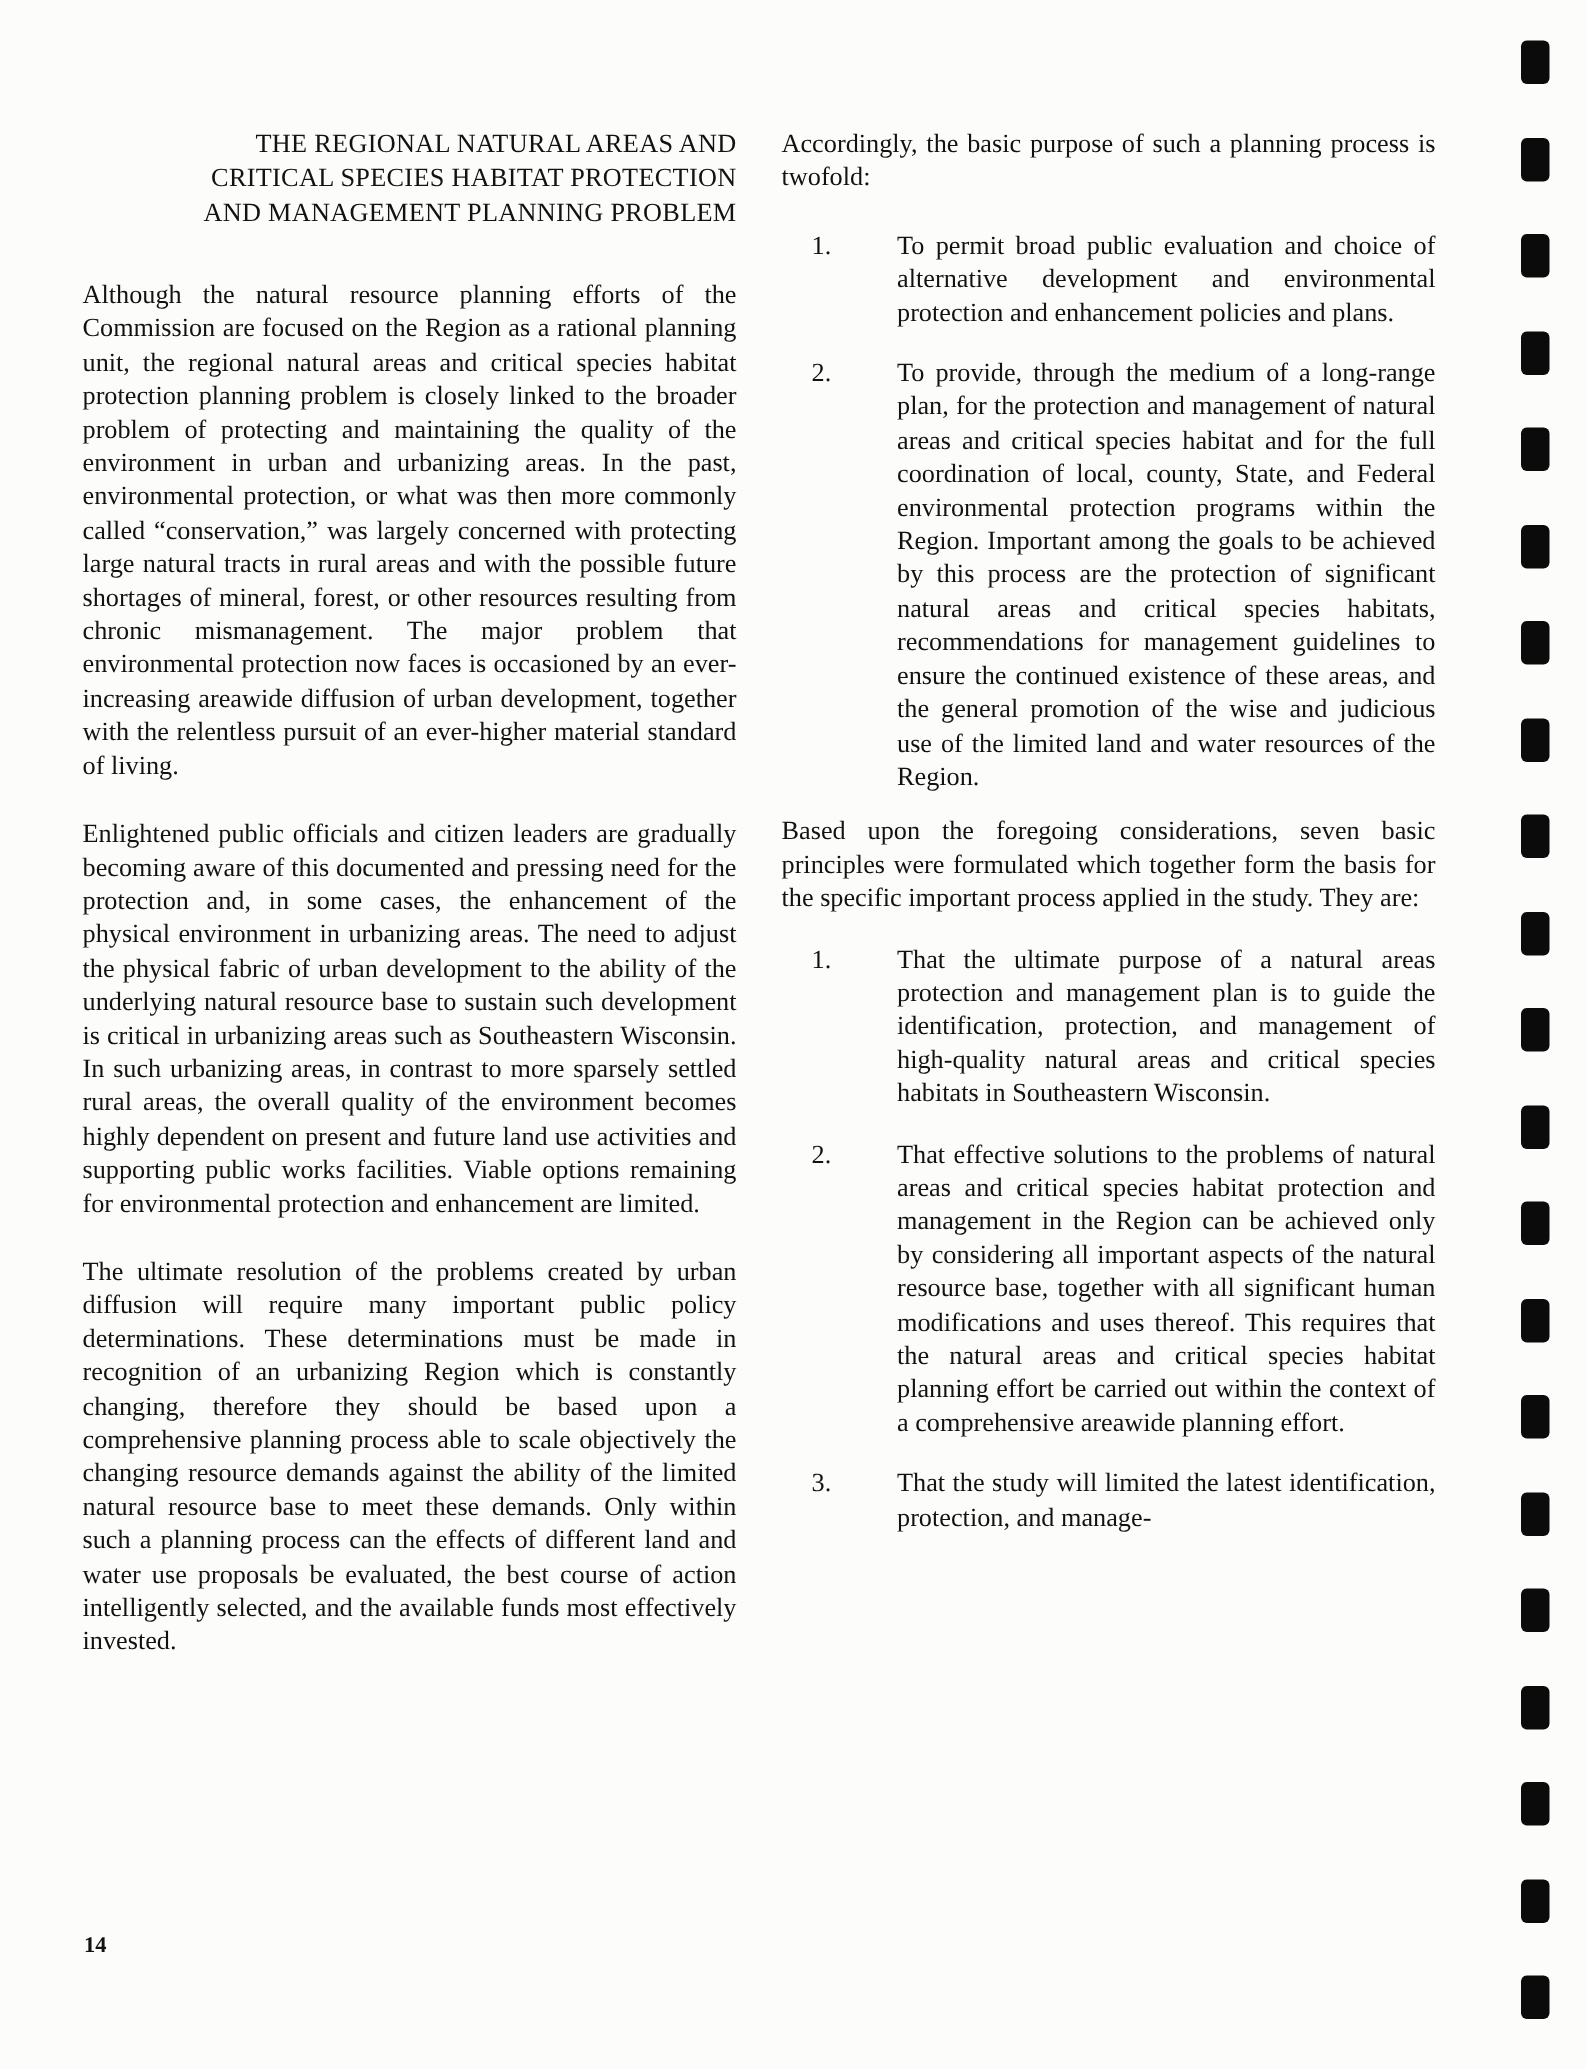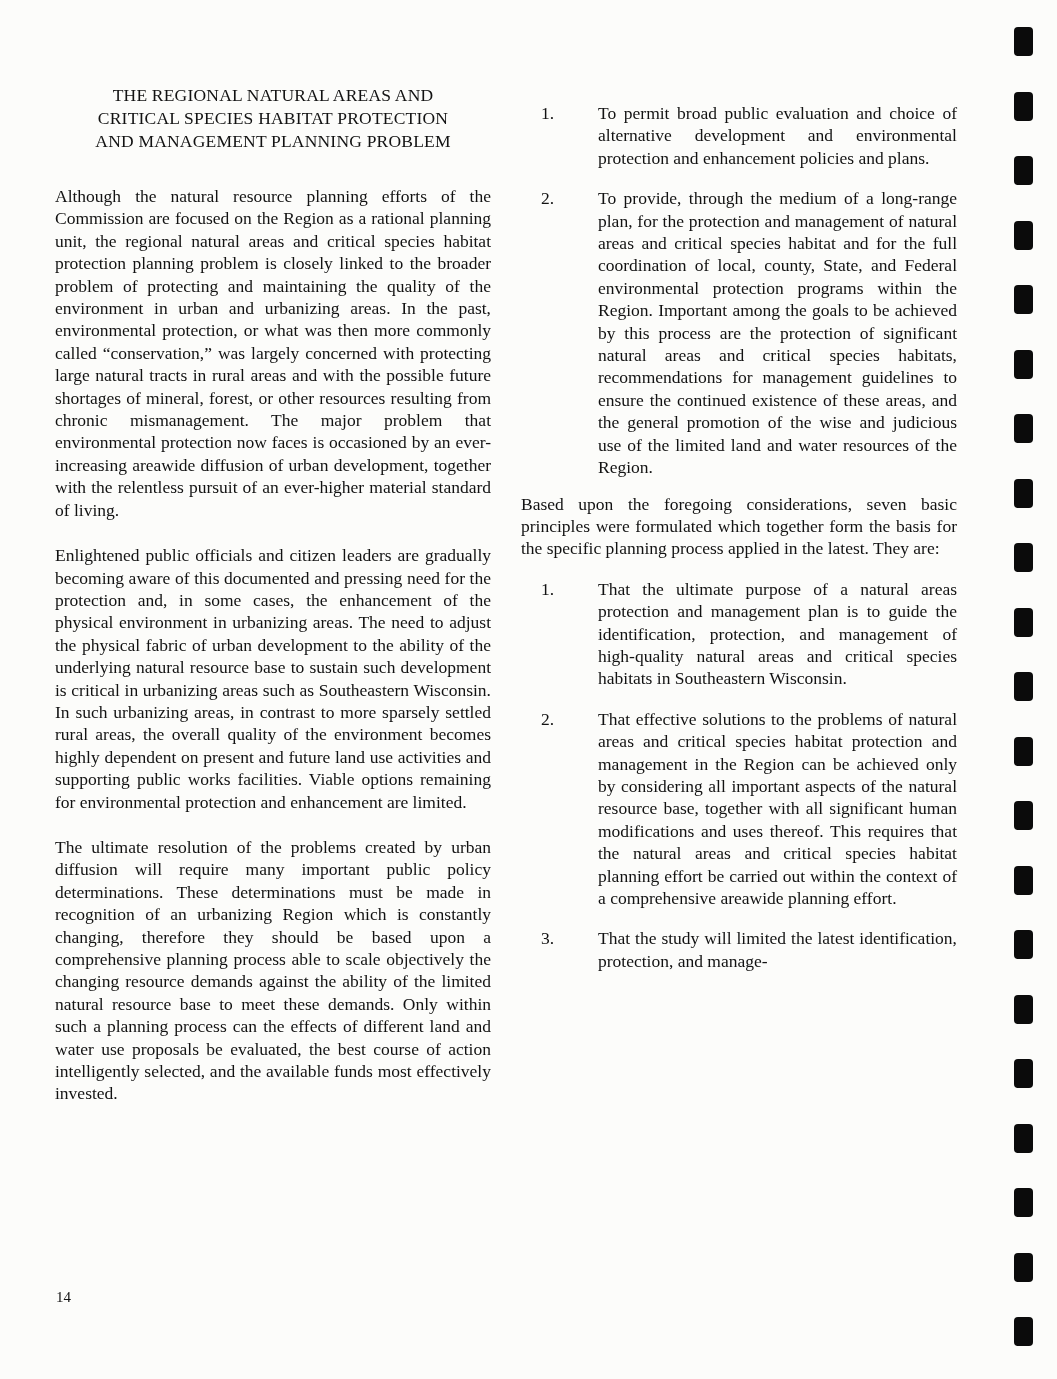--- a/index.html
+++ b/index.html
@@ -22,21 +22,21 @@
   }
   .col-left  { left:55px;  }
   .col-right { left:521px; }
 
   .heading {
     font-size:17.5px;
     line-height:23px;
     font-weight:normal;
     letter-spacing:0.2px;
     white-space:pre-line;
-    text-align:center;
+    text-align:right;
     margin-bottom:32px;
   }
   .col-right .heading { margin-top:36px; margin-bottom:22px; }
 
   .para {
     text-align:justify;
     margin-bottom:23px;
   }
   .para:last-of-type { margin-bottom:0; }
 
@@ -55,20 +55,21 @@
     text-align:justify;
     margin-left:24px;
   }
 
   .page-number {
     position:absolute;
     left:56px;
     top:1288px;
     font-size:15px;
     line-height:18px;
+    font-weight:bold;
   }
 
   .binding {
     position:absolute;
     top:27px;
     right:24px;
     width:19px;
     height:1319px;
     display:flex;
     flex-direction:column;
@@ -90,34 +91,35 @@
   <div class="col col-left">
     <h2 class="heading">THE REGIONAL NATURAL AREAS AND
 CRITICAL SPECIES HABITAT PROTECTION
 AND MANAGEMENT PLANNING PROBLEM</h2>
     <p class="para">Although the natural resource planning efforts of the Commission are focused on the Region as a rational planning unit, the regional natural areas and critical species habitat protection planning problem is closely linked to the broader problem of protecting and maintaining the quality of the environment in urban and urbanizing areas. In the past, environmental protection, or what was then more commonly called “conservation,” was largely concerned with protecting large natural tracts in rural areas and with the possible future shortages of mineral, forest, or other resources resulting from chronic mismanagement. The major problem that environmental protection now faces is occasioned by an ever-increasing areawide diffusion of urban development, together with the relentless pursuit of an ever-higher material standard of living.</p>
     <p class="para">Enlightened public officials and citizen leaders are gradually becoming aware of this documented and pressing need for the protection and, in some cases, the enhancement of the physical environment in urbanizing areas. The need to adjust the physical fabric of urban development to the ability of the underlying natural resource base to sustain such development is critical in urbanizing areas such as Southeastern Wisconsin. In such urbanizing areas, in contrast to more sparsely settled rural areas, the overall quality of the environment becomes highly dependent on present and future land use activities and supporting public works facilities. Viable options remaining for environmental protection and enhancement are limited.</p>
     <p class="para">The ultimate resolution of the problems created by urban diffusion will require many important public policy determinations. These determinations must be made in recognition of an urbanizing Region which is constantly changing, therefore they should be based upon a comprehensive planning process able to scale objectively the changing resource demands against the ability of the limited natural resource base to meet these demands. Only within such a planning process can the effects of different land and water use proposals be evaluated, the best course of action intelligently selected, and the available funds most effectively invested.</p>
   </div>
 
   <div class="col col-right">
+    <p class="para">Accordingly, the basic purpose of such a planning process is twofold:</p>
 
     <div class="numlist">
       <div class="numitem">
         <span class="num">1.</span>
         <span class="txt">To permit broad public evaluation and choice of alternative development and environmental protection and enhancement policies and plans.</span>
       </div>
       <div class="numitem">
         <span class="num">2.</span>
         <span class="txt">To provide, through the medium of a long-range plan, for the protection and management of natural areas and critical species habitat and for the full coordination of local, county, State, and Federal environmental protection programs within the Region. Important among the goals to be achieved by this process are the protection of significant natural areas and critical species habitats, recommendations for management guidelines to ensure the continued existence of these areas, and the general promotion of the wise and judicious use of the limited land and water resources of the Region.</span>
       </div>
     </div>
 
 
-    <p class="para">Based upon the foregoing considerations, seven basic principles were formulated which together form the basis for the specific planning process applied in the latest. They are:</p>
+    <p class="para">Based upon the foregoing considerations, seven basic principles were formulated which together form the basis for the specific important process applied in the study. They are:</p>
 
     <div class="numlist">
       <div class="numitem">
         <span class="num">1.</span>
         <span class="txt">That the ultimate purpose of a natural areas protection and management plan is to guide the identification, protection, and management of high-quality natural areas and critical species habitats in Southeastern Wisconsin.</span>
       </div>
       <div class="numitem">
         <span class="num">2.</span>
         <span class="txt">That effective solutions to the problems of natural areas and critical species habitat protection and management in the Region can be achieved only by considering all important aspects of the natural resource base, together with all significant human modifications and uses thereof. This requires that the natural areas and critical species habitat planning effort be carried out within the context of a comprehensive areawide planning effort.</span>
       </div>

